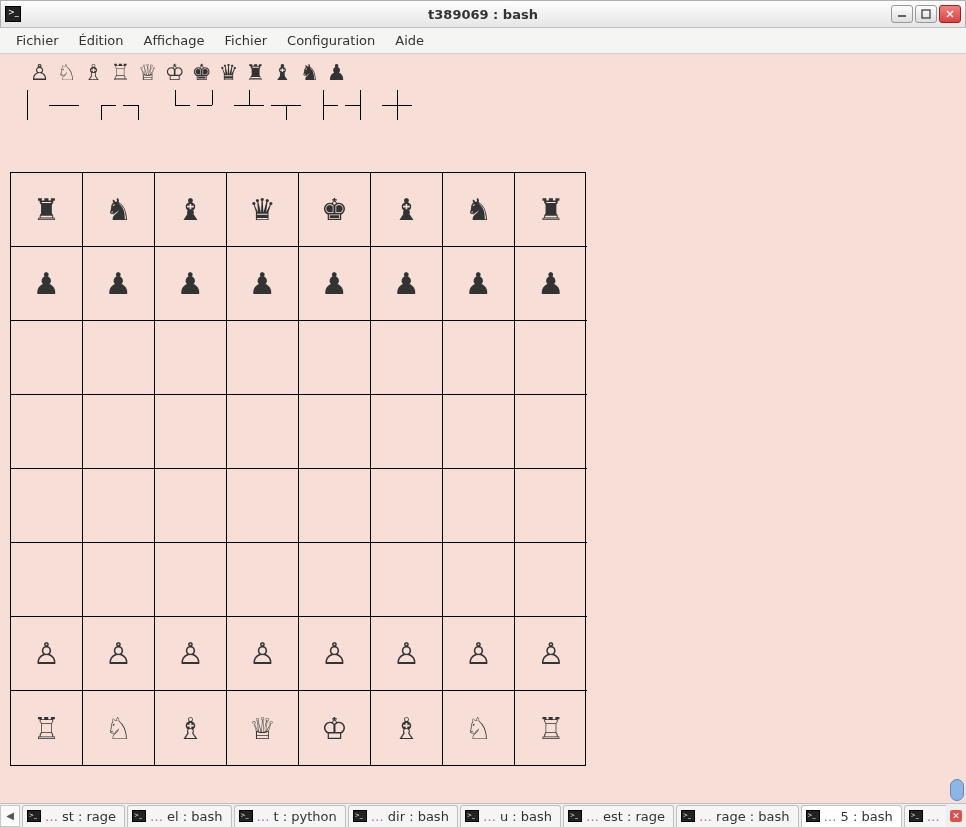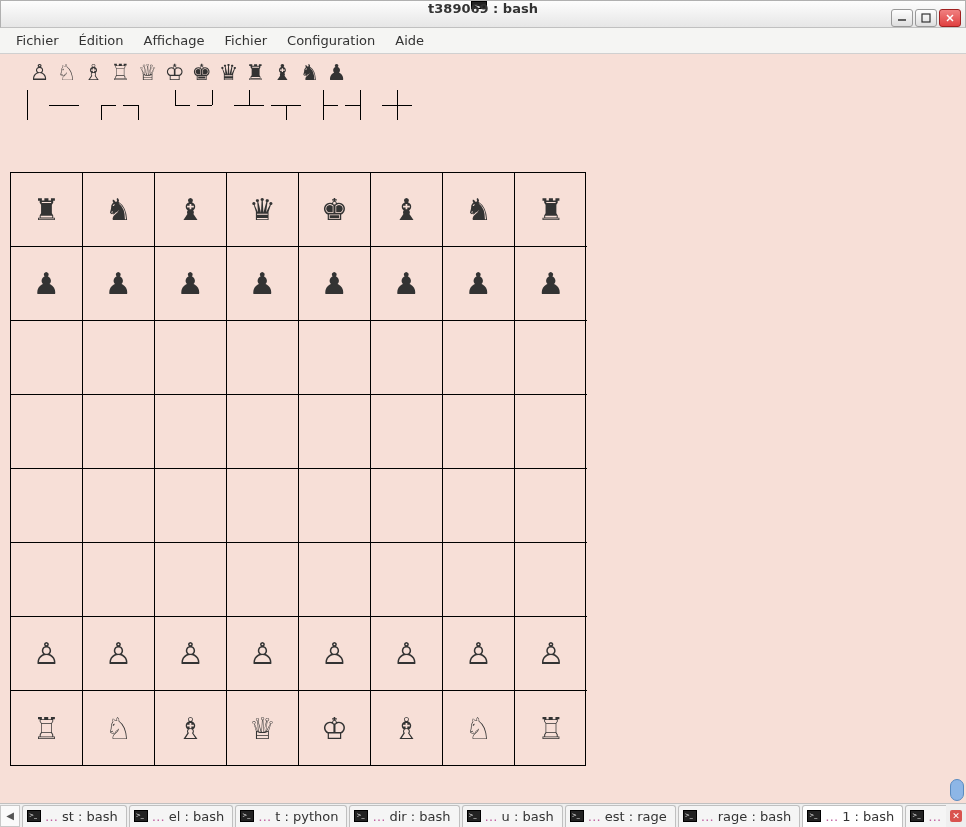--- a/index.html
+++ b/index.html
@@ -9,21 +9,20 @@
   
   .titlebar {
     height: 28px;
     background: linear-gradient(to bottom, #fdfdfd, #e6e6e6);
     border: 1px solid #b0b0b0;
     border-bottom: 1px solid #c0c0c0;
     display: flex;
     align-items: center;
     position: relative;
     padding: 0 4px;
-    flex-direction: column;
   }
   .titlebar .app-icon {
     width: 16px; height: 16px;
     background: #222;
     border: 1px solid #000;
     margin-right: 8px;
     position: relative;
   }
   .titlebar .app-icon::after {
     content: ">_";
@@ -400,21 +399,21 @@
   </div>
 
 </div>
 
 <div class="tabs">
   <div class="arrow">◀</div>
   <div id="tab-container" style="display:flex;flex:1;overflow:hidden;">
       <div class="tab">
         <div class="tab-icon"></div>
         <span class="ellipsis">…</span>
-        <span>st : bash</span>
+        <span>st : rage</span>
       </div>
       <div class="tab">
         <div class="tab-icon"></div>
         <span class="ellipsis">…</span>
         <span>el : bash</span>
       </div>
       <div class="tab">
         <div class="tab-icon"></div>
         <span class="ellipsis">…</span>
         <span>t : python</span>
@@ -435,21 +434,21 @@
         <span>est : rage</span>
       </div>
       <div class="tab">
         <div class="tab-icon"></div>
         <span class="ellipsis">…</span>
         <span>rage : bash</span>
       </div>
       <div class="tab active">
         <div class="tab-icon"></div>
         <span class="ellipsis">…</span>
-        <span>1 : bash</span>
+        <span>5 : bash</span>
       </div>
       <div class="tab">
         <div class="tab-icon"></div>
         <span class="ellipsis">…</span>
       </div>
     </div>
   <div class="tab-close-cell">
     <div class="tab-close-x">✕</div>
   </div>
 </div>

